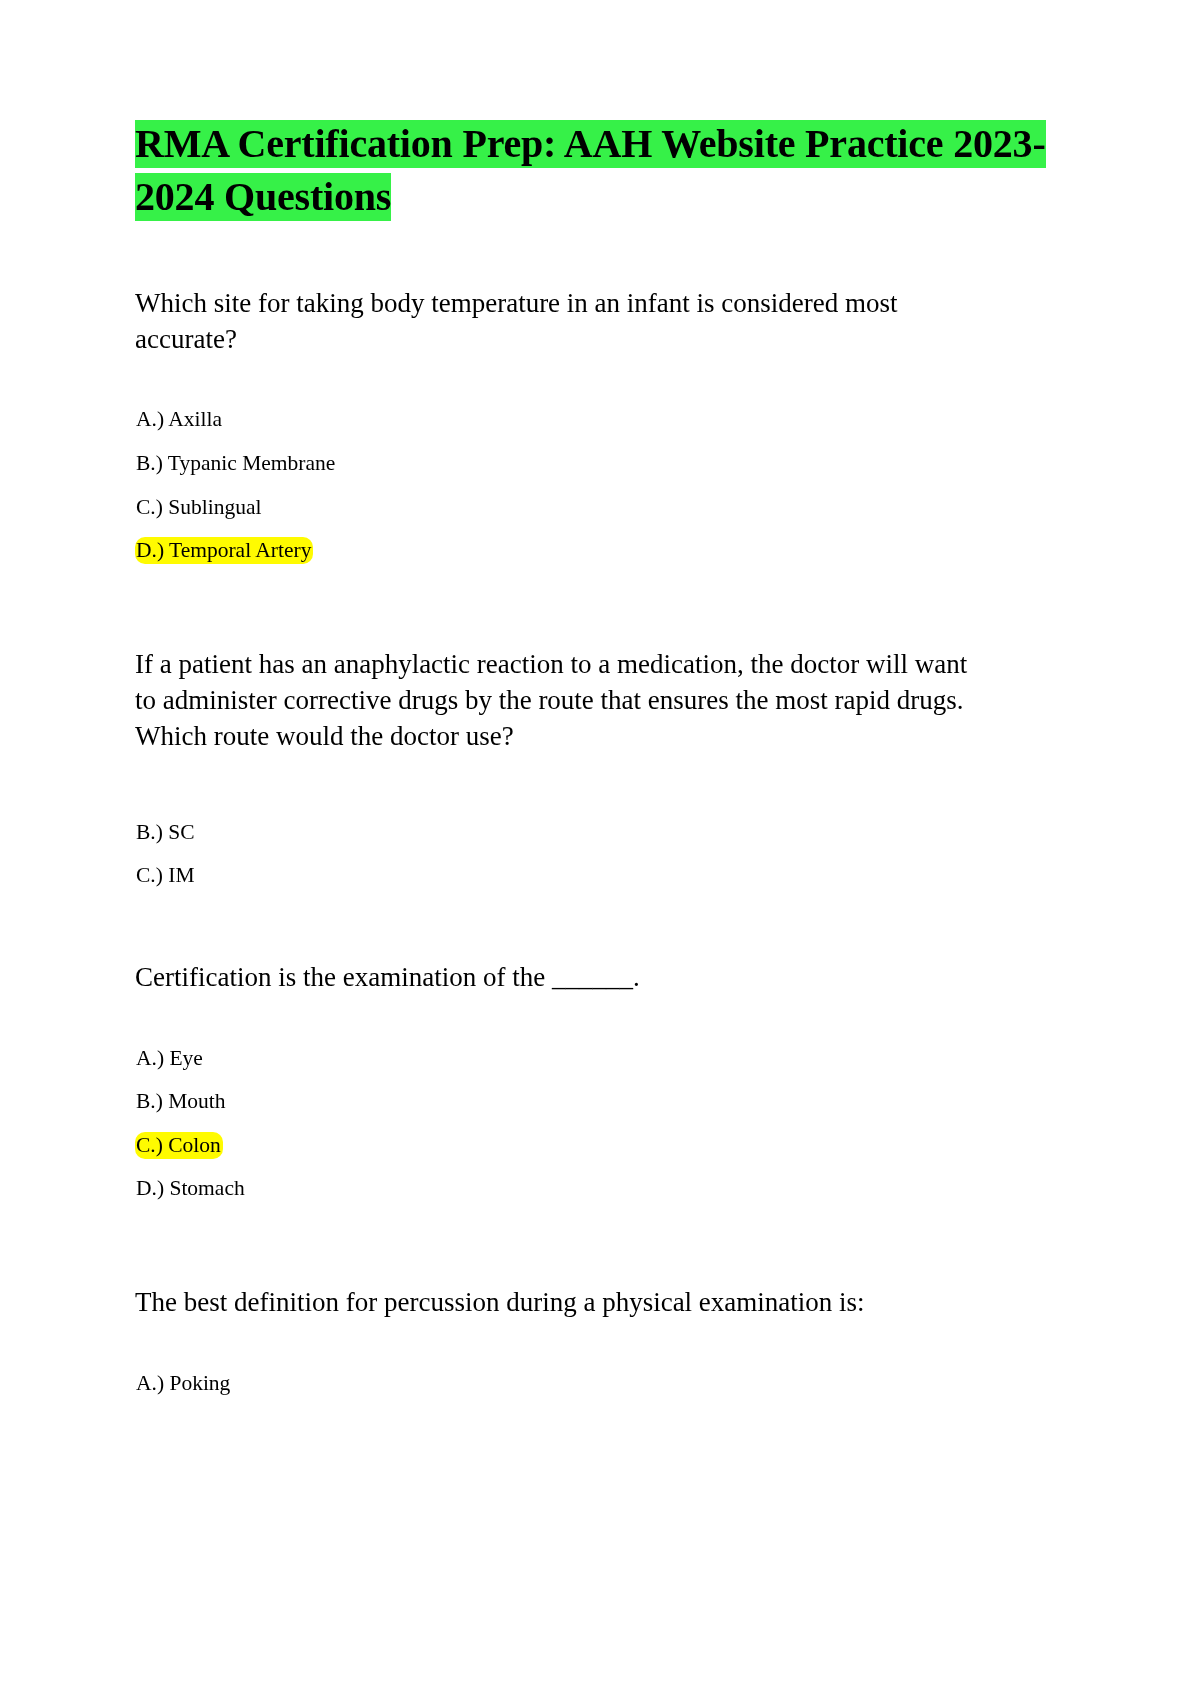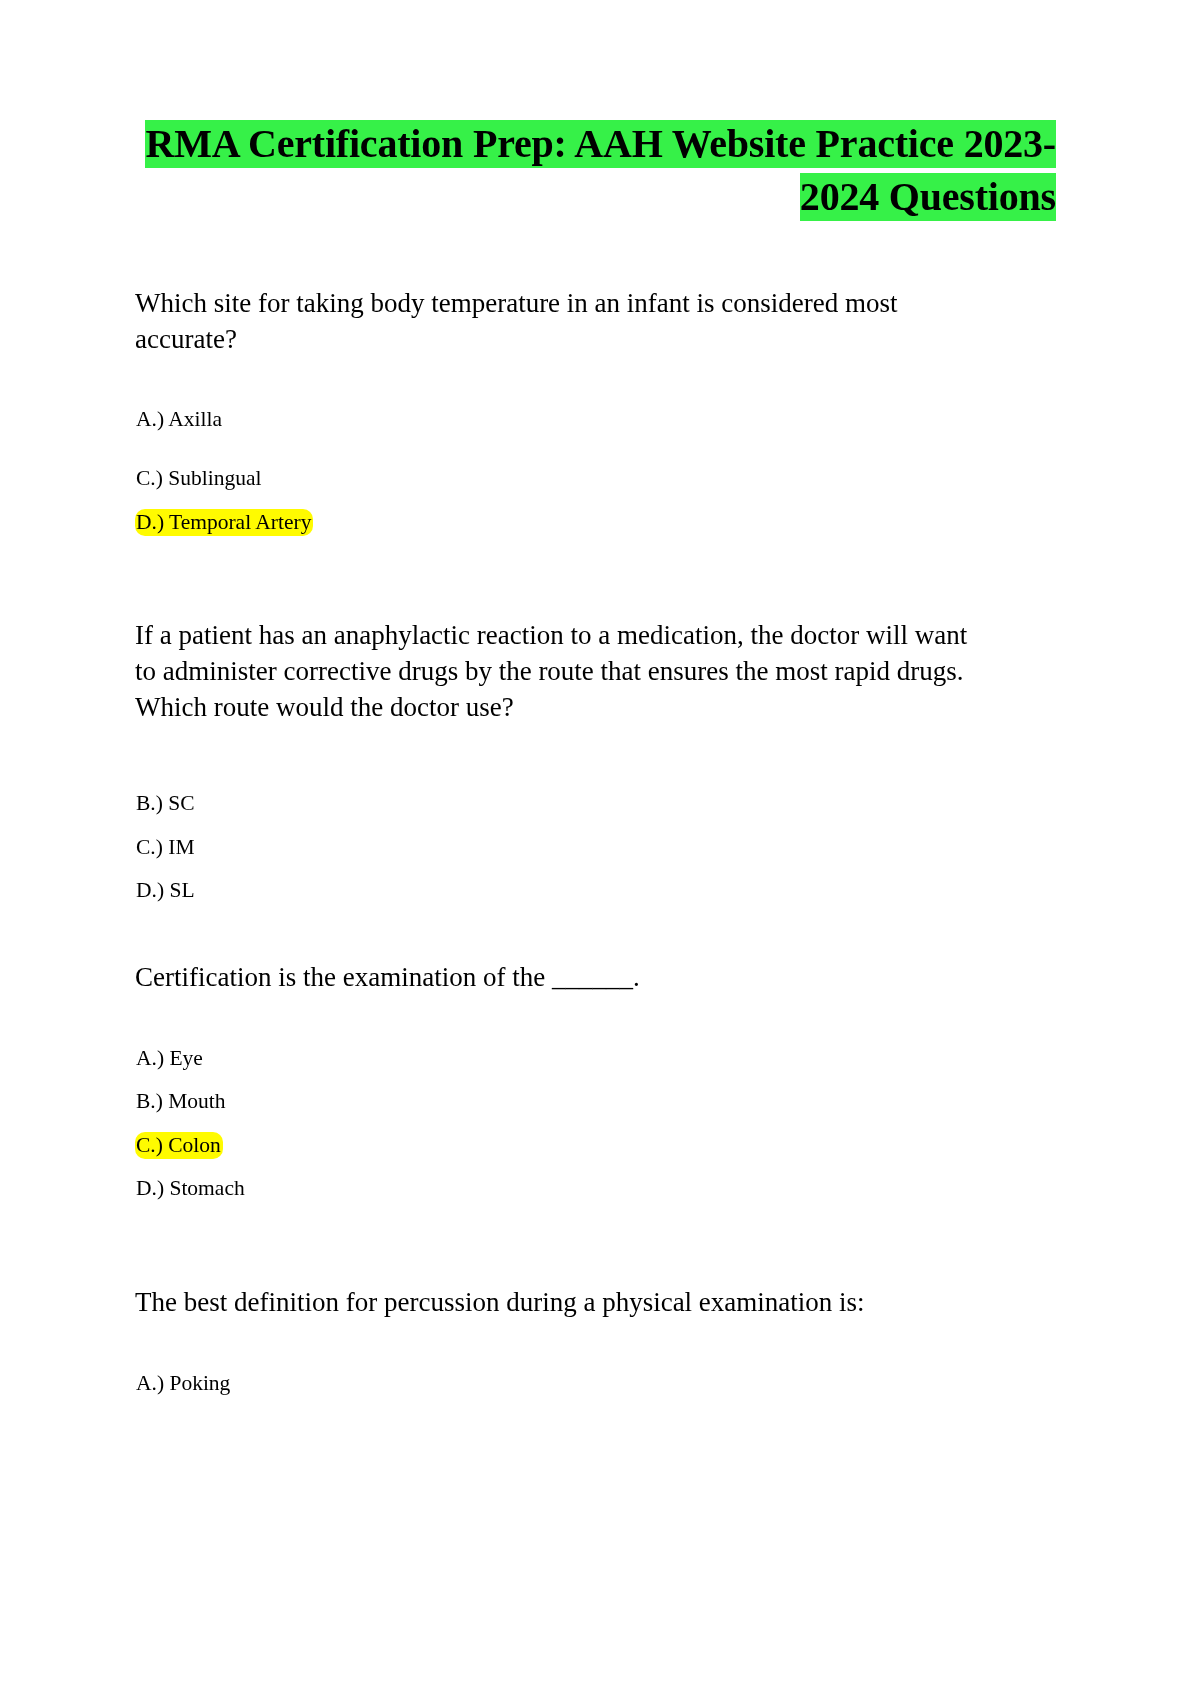--- a/index.html
+++ b/index.html
@@ -20,21 +20,20 @@
     height: 1684px;
     box-sizing: border-box;
     padding: 118px 135px 0 135px;
   }
   .doc-title {
     font-size: 40px;
     font-weight: bold;
     line-height: 1.32;
     margin: 0 0 0 0;
     letter-spacing: -0.2px;
-    text-align: right;
   }
   .doc-title .hl {
     background: #36f148;
     box-decoration-break: clone;
     -webkit-box-decoration-break: clone;
     padding: 1px 0 2px 0;
   }
   .block {
     margin-top: 0;
   }
@@ -69,37 +68,37 @@
 
   <h1 class="doc-title"><span class="hl">RMA Certification Prep: AAH Website Practice 2023-2024 Questions</span></h1>
 
   <div class="sp-after-title"></div>
 
   <div class="block">
     <p class="question">Which site for taking body temperature in an infant is considered most accurate?</p>
     <div class="sp-q-to-choices"></div>
     <p class="choice"><span class="txt">A.) Axilla</span></p>
     <div class="sp-choice"></div>
+    <p class="choice"><span class="txt">B.) Typanic Membrane</span></p>
     <div class="sp-choice"></div>
     <p class="choice"><span class="txt">C.) Sublingual</span></p>
     <div class="sp-choice"></div>
     <p class="choice correct"><span class="txt">D.) Temporal Artery</span></p>
   </div>
 
   <div class="sp-block-lg"></div>
 
   <div class="block">
     <p class="question">If a patient has an anaphylactic reaction to a medication, the doctor will want to administer corrective drugs by the route that ensures the most rapid drugs. Which route would the doctor use?</p>
     <div class="sp-q-to-choices"></div>
     <div class="sp-choice"></div>
     <p class="choice"><span class="txt">B.) SC</span></p>
     <div class="sp-choice"></div>
     <p class="choice"><span class="txt">C.) IM</span></p>
     <div class="sp-choice"></div>
-    <p class="choice"><span class="txt">D.) SL</span></p>
   </div>
 
   <div class="sp-block-md"></div>
 
   <div class="block">
     <p class="question">Certification is the examination of the ______.</p>
     <div class="sp-q-to-choices"></div>
     <p class="choice"><span class="txt">A.) Eye</span></p>
     <div class="sp-choice"></div>
     <p class="choice"><span class="txt">B.) Mouth</span></p>

